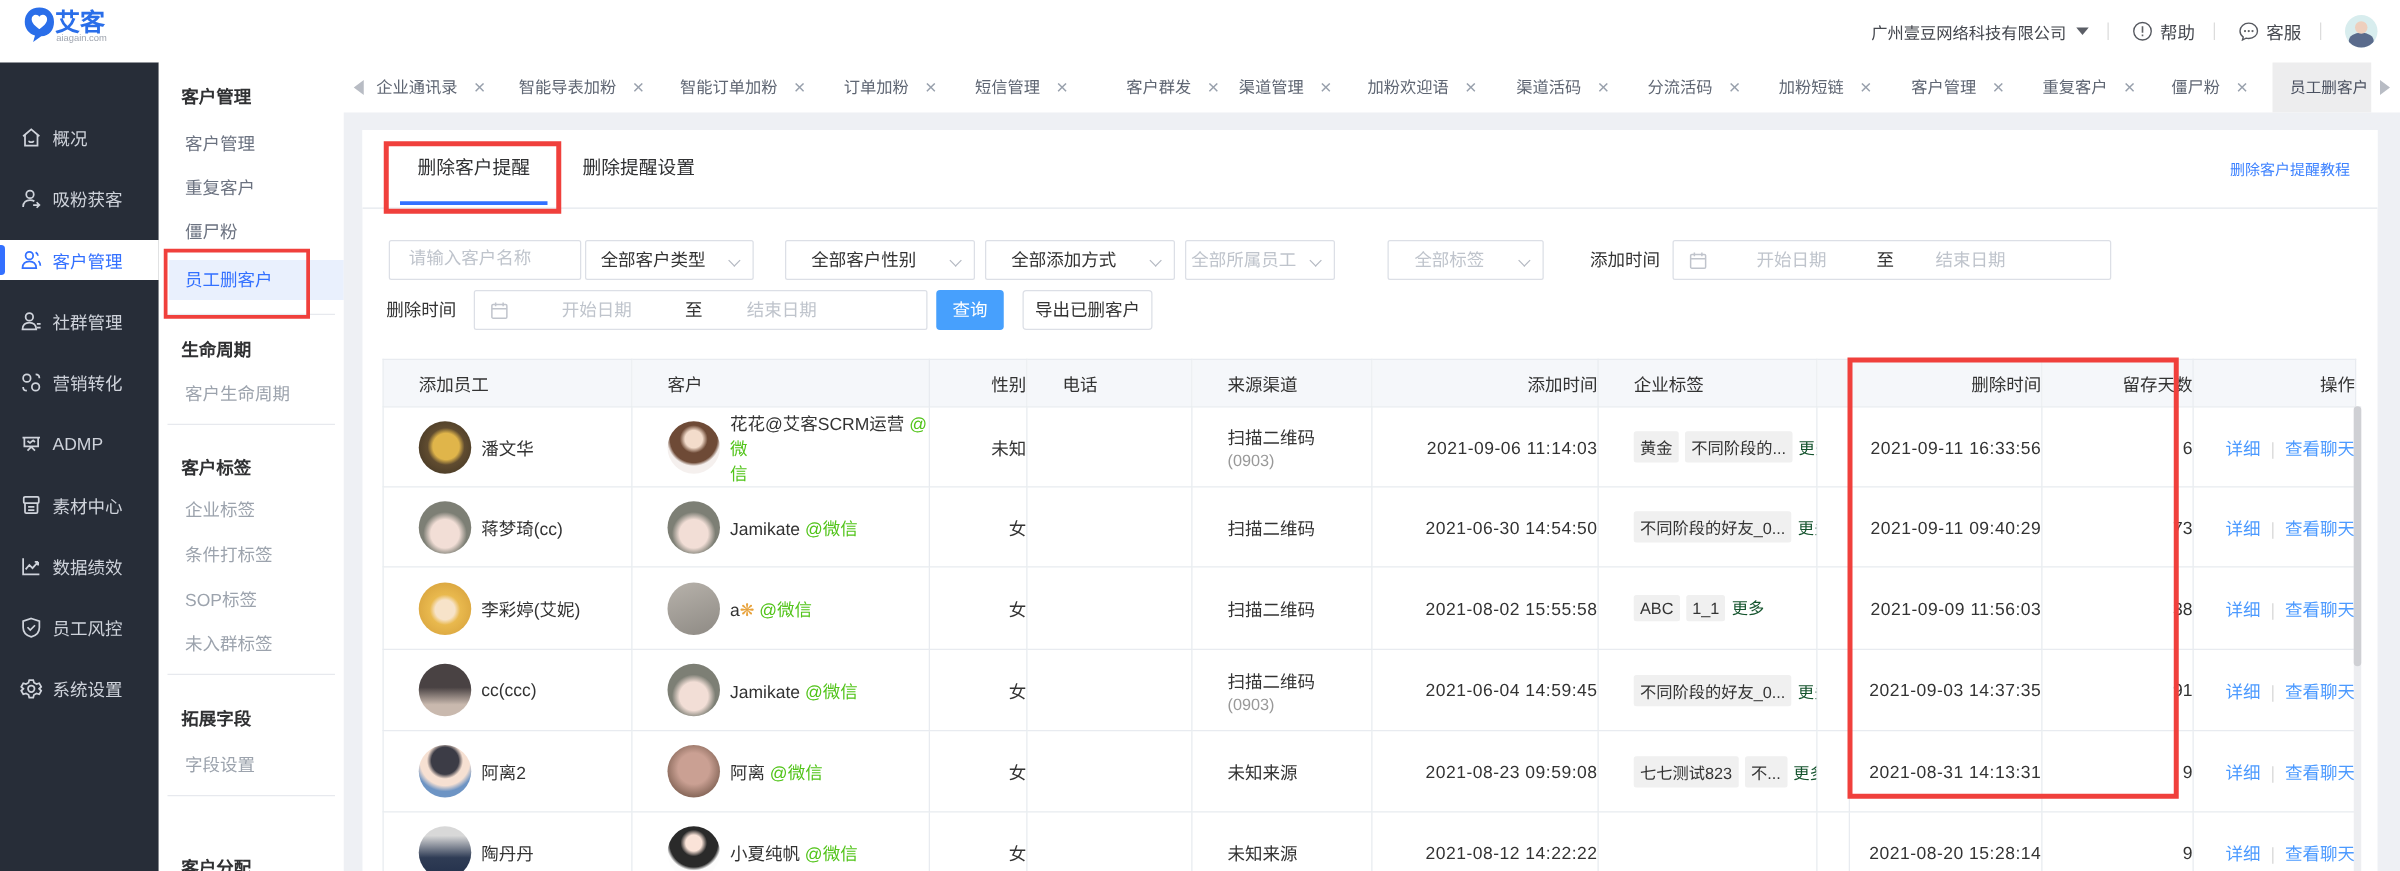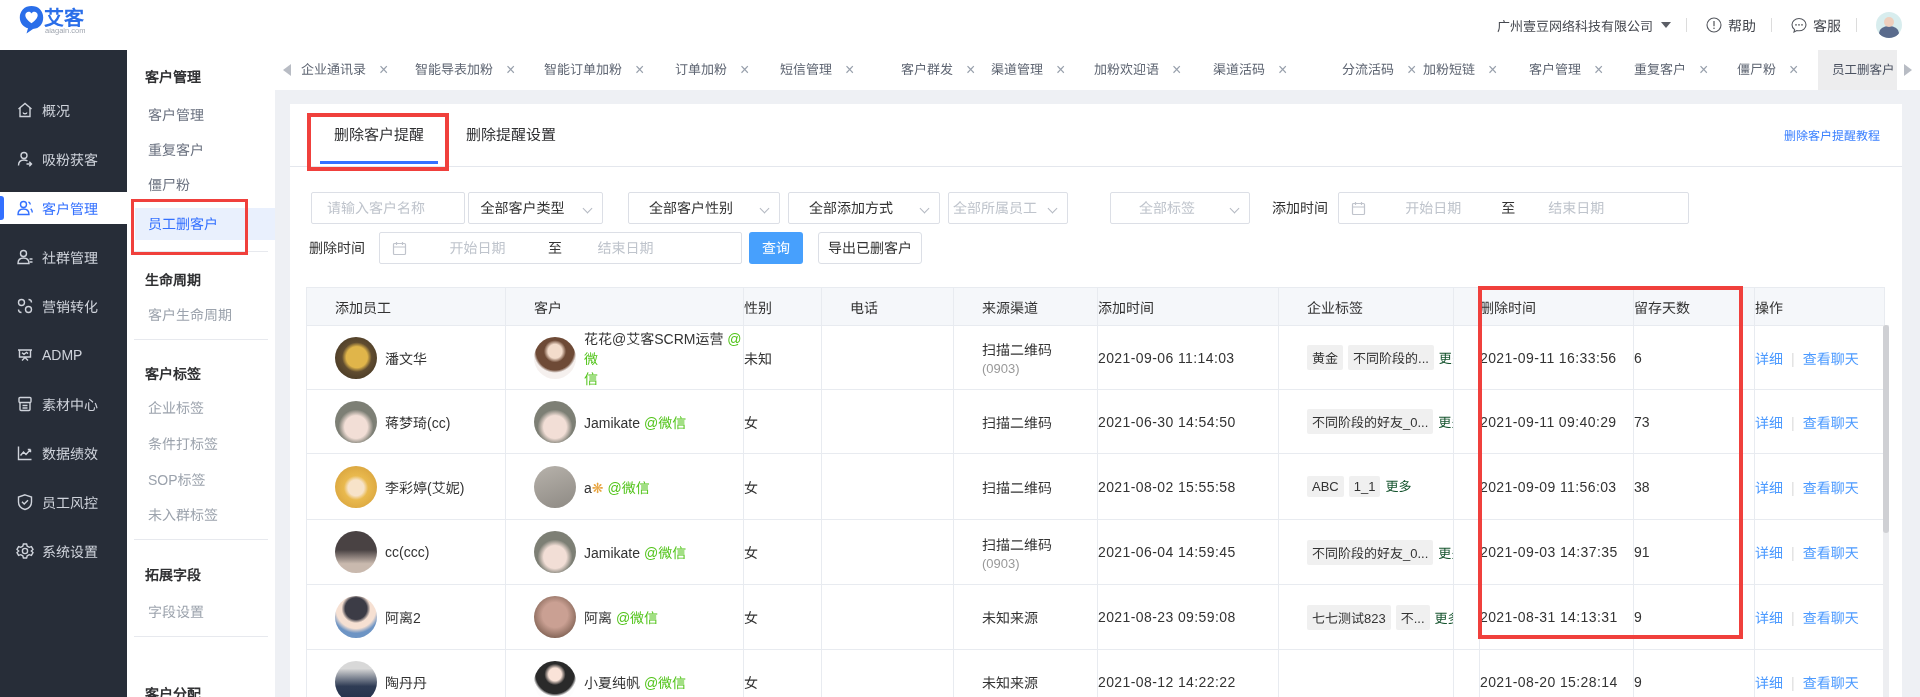--- a/index.html
+++ b/index.html
@@ -76,21 +76,21 @@
 #btn-exp{position:absolute;left:818px;top:232px;width:104px;height:32px;background:#fff;border:1px solid #dcdfe6;border-radius:3px;text-align:center;line-height:30px;font-size:14px;color:#333;}
 
 
 #tbl{position:absolute;left:306px;top:287px;width:1585px;}
 table{border-collapse:collapse;table-layout:fixed;width:1578px;}
 th,td{border:1px solid #e8ebf0;font-weight:normal;font-size:14px;color:#333;padding:0;overflow:hidden;}
 table tr{background:#fff;}
 thead th{background:#f5f7fa;height:38px;color:#333;}
 tbody td{}
 th.l,td.l{text-align:left;padding-left:28px;}
-th.c,td.c{text-align:left;}
+th.c,td.c{text-align:right;}
 .cell-emp{display:flex;align-items:center;}
 .av{width:42px;height:42px;border-radius:50%;flex:none;margin-right:8px;position:relative;overflow:hidden;}
 .nm{color:#333;}
 .wx{color:#52c41a;}
 .src2{color:#999;font-size:13px;margin-top:2px;}
 .tag{display:inline-block;background:#f0f0f0;color:#333;font-size:13px;padding:3px 5px;border-radius:2px;margin-right:5px;white-space:nowrap;}
 .more{color:#14532d;font-size:13px;white-space:nowrap;text-align:right;}
 td.tags{white-space:nowrap;}
 td.dt{letter-spacing:0.4px;}
 .op a{color:#4c9aff;text-decoration:none;}
@@ -257,58 +257,58 @@
     <div class="tarrow l" style="left:8px;"></div>
     <div class="tab" style="left:26px;">企业通讯录<span class="x">×</span></div>
     <div class="tab" style="left:140px;">智能导表加粉<span class="x">×</span></div>
     <div class="tab" style="left:269px;">智能订单加粉<span class="x">×</span></div>
     <div class="tab" style="left:400px;">订单加粉<span class="x">×</span></div>
     <div class="tab" style="left:505px;">短信管理<span class="x">×</span></div>
     <div class="tab" style="left:626px;">客户群发<span class="x">×</span></div>
     <div class="tab" style="left:716px;">渠道管理<span class="x">×</span></div>
     <div class="tab" style="left:819px;">加粉欢迎语<span class="x">×</span></div>
     <div class="tab" style="left:938px;">渠道活码<span class="x">×</span></div>
-    <div class="tab" style="left:1043px;margin-left:24px;">分流活码<span class="x">×</span></div>
+    <div class="tab" style="left:1043px;">分流活码<span class="x">×</span></div>
     <div class="tab" style="left:1148px;">加粉短链<span class="x">×</span></div>
     <div class="tab" style="left:1254px;">客户管理<span class="x">×</span></div>
     <div class="tab" style="left:1359px;">重复客户<span class="x">×</span></div>
     <div class="tab" style="left:1462px;">僵尸粉<span class="x">×</span></div>
     <div id="tab-active" style="left:1543px;width:79px;">员工删客户</div>
     <div class="tarrow r" style="left:1629px;"></div>
   </div>
 
   <div id="contentbg"></div>
   <div id="card"></div>
   <div id="ptabs">
     <div class="ptab" id="ptab1">删除客户提醒<div class="ul"></div></div>
     <div class="ptab" id="ptab2">删除提醒设置</div>
     <div id="tutlink">删除客户提醒教程</div>
   </div>
 
   <div id="filters">
-    <div class="fbox" style="left:311px;top:192px;width:154px;">
+    <div class="fbox" style="left:311px;top:192px;width:154px;font-family:Liberation Mono, monospace;">
         <span class="ph">请输入客户名称</span>
       </div>
     <div class="fbox" style="left:468px;top:192px;width:135px;">
         <span class="val">全部客户类型</span>
         <span class="chev"></span>
       </div>
     <div class="fbox" style="left:628px;top:192px;width:152px;">
         <span class="val">全部客户性别</span>
         <span class="chev"></span>
       </div>
     <div class="fbox" style="left:788px;top:192px;width:152px;">
         <span class="val">全部添加方式</span>
         <span class="chev"></span>
       </div>
     <div class="fbox" style="left:948px;top:192px;width:120px;">
         <span class="valg">全部所属员工</span>
         <span class="chev"></span>
       </div>
-    <div class="fbox" style="left:1110px;top:192px;width:140px;">
+    <div class="fbox" style="left:1110px;top:192px;width:125px;">
         <span class="valg">全部标签</span>
         <span class="chev"></span>
       </div>
     <div class="flabel" style="left:1272px;top:192px;">添加时间</div>
     <div class="dbox" style="left:1338px;top:192px;width:351px;">
       <svg class="cal" width="15" height="15" viewBox="0 0 15 15" fill="none" stroke="#c0c4cc" stroke-width="1.2">
           <rect x="1.5" y="2.5" width="12" height="11" rx="1"></rect>
           <path d="M1.5 6 L13.5 6 M4.5 1 L4.5 4 M10.5 1 L10.5 4"></path>
         </svg>
       <span class="d1">开始日期</span>

